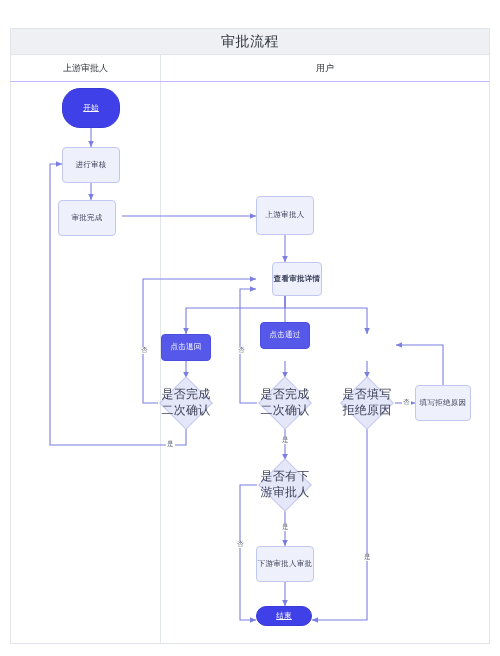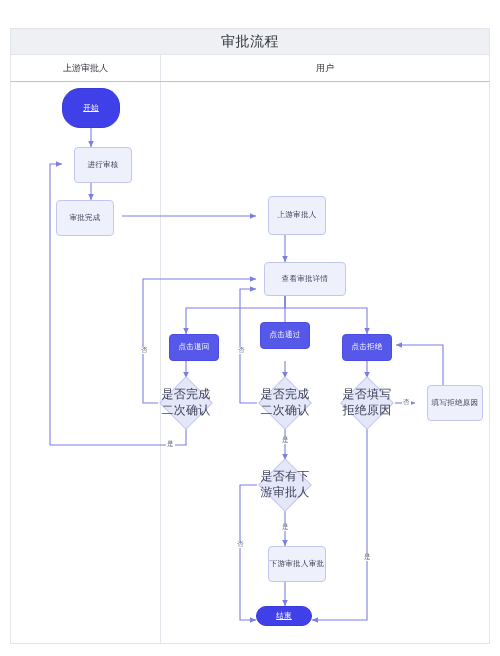--- a/index.html
+++ b/index.html
@@ -105,21 +105,20 @@
     border: 1px solid #3a3ad8;
     border-radius: 18px;
     color: #ffffff;
     text-decoration: underline;
   }
   .node.process {
     background: #eef0fc;
     border: 1px solid #c3c7f0;
     border-radius: 4px;
     color: #3b3f55;
-    margin-left: 12px;
   }
   .node.action {
     background: #5558e8;
     border: 1px solid #4b4ee0;
     border-radius: 4px;
     color: #ffffff;
   }
   .decision {
     position: absolute;
     display: flex;
@@ -217,31 +216,30 @@
       <path d="M257,485 L240,485 L240,620 L256,620"></path>
 
       <path d="M285,582 L285,606"></path>
     </g>
   </svg>
 
   <div class="node terminal" style="left:62px; top:88px; width:58px; height:40px;">开始</div>
 
   <div class="node process" style="left:62px; top:147px; width:58px; height:36px;">进行审核</div>
 
-  <div class="node process" style="left:44px; top:200px; width:58px; height:36px;">审批完成</div>
+  <div class="node process" style="left:58px; top:200px; width:58px; height:36px;">审批完成</div>
 
   <div class="node process" style="left:256px; top:196px; width:58px; height:39px;">上游审批人</div>
 
-  <div class="node process" style="left:252px; top:262px; width:82px; height:34px;">查看审批详情</div>
-
-  <div class="node action" style="left:161px; top:334px; width:50px; height:27px;margin-left:8px;">点击退回</div>
+  <div class="node process" style="left:272px; top:262px; width:50px; height:34px;font-weight:bold;">查看审批详情</div>
+
+  <div class="node action" style="left:161px; top:334px; width:50px; height:27px;">点击退回</div>
 
   <div class="node action" style="left:260px; top:322px; width:50px; height:27px;">点击通过</div>
 
-  <div class="node action" style="left:342px; top:334px; width:50px; height:27px;">点击拒绝</div>
 
   <div class="decision" style="left:158px; top:378px; width:56px; height:50px;">
     <span class="dia" style="width:36px; height:36px;"></span>
     <span class="dlabel">是否完成
 二次确认</span>
   </div>
 
   <div class="decision" style="left:257px; top:378px; width:56px; height:50px;">
     <span class="dia" style="width:36px; height:36px;"></span>
     <span class="dlabel">是否完成

